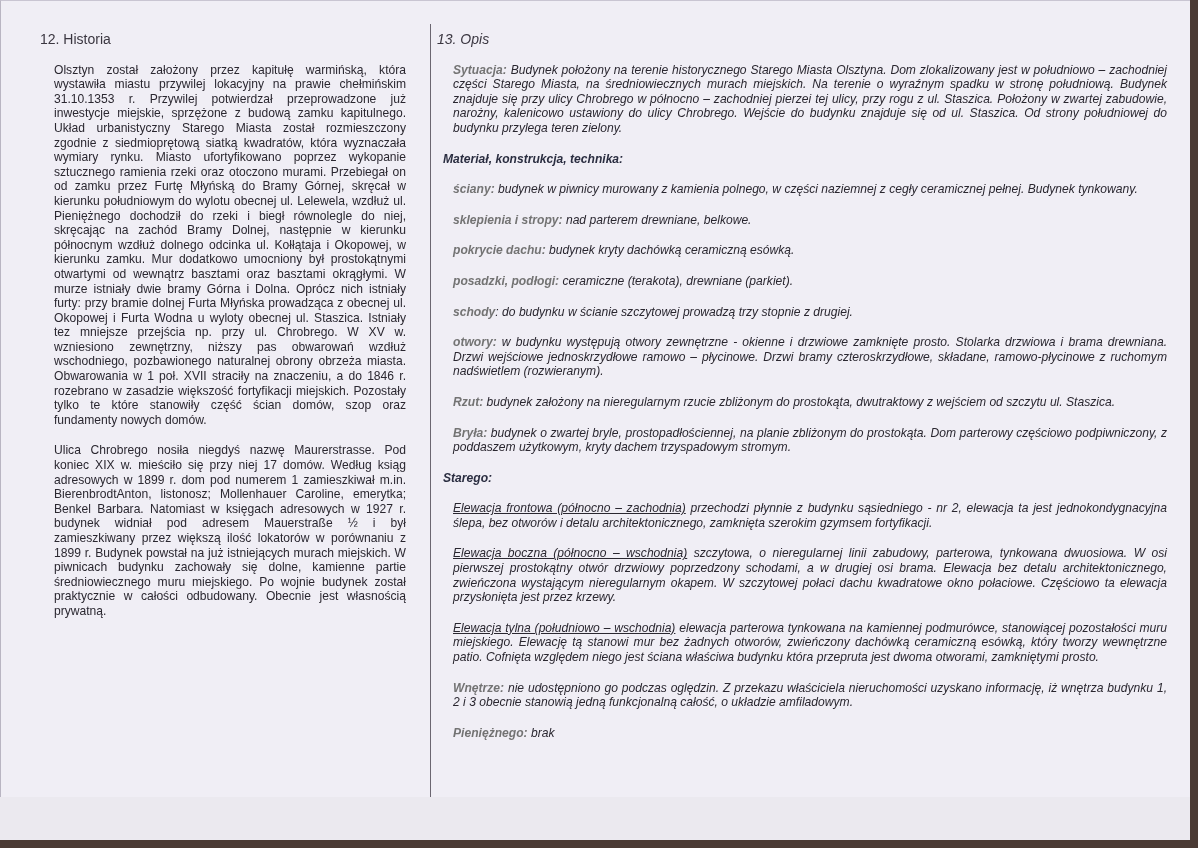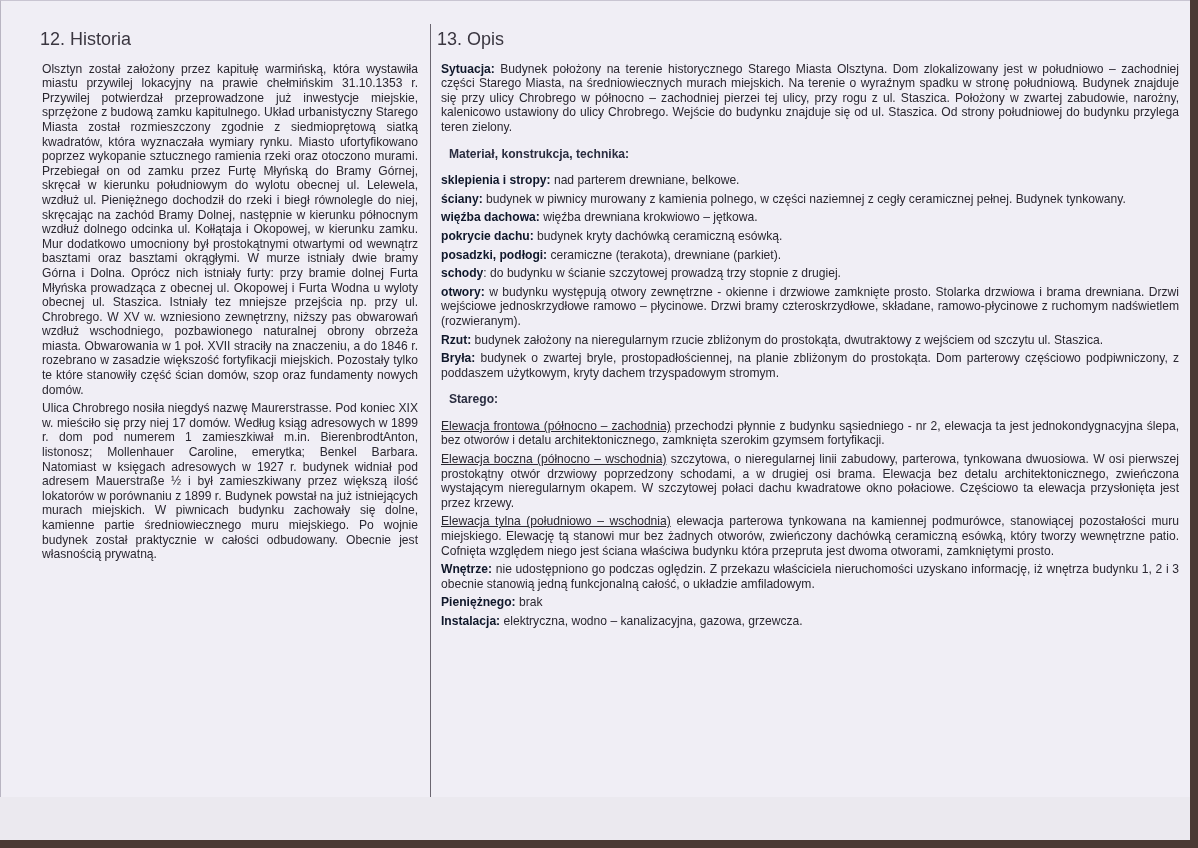--- a/index.html
+++ b/index.html
@@ -14,28 +14,28 @@
     background:#f0eef5;
     border-left:1px solid #b9b5c2;
     border-top:1px solid #c9c5d2;
   }
   .edge-right { position:absolute; right:0; top:0; width:8px; height:848px; background:#4a3a34; }
   .edge-bottom { position:absolute; left:0; bottom:0; width:1198px; height:8px; background:#4a3a34; }
   .bottom-strip { position:absolute; left:0; top:797px; width:1190px; height:43px; background:#ebe9ef; }
   .divider { position:absolute; left:430px; top:24px; width:1px; height:773px; background:#6b6670; }
   .col { position:absolute; font-size:12.1px; line-height:14.6px; }
   .col-left { left:38px; top:32px; width:384px; }
-  .col-right { left:437px; top:32px; width:746px; }
-  .section-title { margin:0 0 15px 0; font-size:18px; font-weight:normal; color:#3a3640; }
+  .col-right { left:437px; top:32px; width:746px;font-style:italic; }
+  .section-title { margin:0 0 15px 0; font-size:14px; font-weight:normal; color:#3a3640; }
   .col-left .section-title { padding-left:2px; }
-  .para { margin:4px; text-align:justify; text-align-last:left; }
+  .para { margin:16px; text-align:justify; text-align-last:left; }
   .col-left .para { text-align:justify; }
-  .lbl { font-weight:bold; color:#0f172a; }
+  .lbl { font-weight:bold; color:#737373; }
   .u { text-decoration:underline; }
-  .heading { font-weight:bold; color:#2a2d40; margin:12px; }
+  .heading { font-weight:bold; color:#2a2d40; margin:6px; }
 </style>
 </head>
 <body>
 
 <div class="sheet"></div>
 <div class="bottom-strip"></div>
 <div class="divider"></div>
 
 <div class="col col-left">
   <p class="section-title">12.  Historia</p>
@@ -43,35 +43,33 @@
   <p class="para">Ulica Chrobrego nosiła niegdyś nazwę Maurerstrasse. Pod koniec XIX w. mieściło się przy niej 17 domów. Według ksiąg adresowych w 1899 r. dom pod numerem 1 zamieszkiwał m.in. BierenbrodtAnton, listonosz; Mollenhauer Caroline, emerytka; Benkel Barbara. Natomiast w księgach adresowych w 1927 r. budynek widniał pod adresem  Mauerstraße ½ i był zamieszkiwany przez większą ilość lokatorów w porównaniu z 1899 r.  Budynek powstał na już istniejących murach miejskich. W piwnicach budynku zachowały się dolne, kamienne partie średniowiecznego muru miejskiego. Po wojnie budynek został praktycznie w całości odbudowany. Obecnie jest własnością prywatną.</p>
 </div>
 
 <div class="col col-right">
   <p class="section-title">13. Opis</p>
 
   <p class="para"><span class="lbl">Sytuacja:</span><span> Budynek położony na terenie historycznego Starego Miasta Olsztyna. Dom  zlokalizowany jest w południowo – zachodniej części Starego Miasta, na średniowiecznych murach miejskich. Na terenie o wyraźnym spadku w stronę południową. Budynek znajduje się przy ulicy Chrobrego w północno – zachodniej pierzei tej ulicy, przy rogu z ul. Staszica. Położony w zwartej zabudowie, narożny, kalenicowo ustawiony do ulicy Chrobrego. Wejście do budynku znajduje się od ul. Staszica. Od strony południowej do budynku przylega teren zielony.</span></p>
 
   <p class="heading">Materiał, konstrukcja, technika:</p>
 
+  <p class="para"><span class="lbl">ściany:</span><span> budynek w piwnicy murowany z kamienia polnego, w części naziemnej z cegły ceramicznej pełnej. Budynek tynkowany.</span></p>
   <p class="para"><span class="lbl">sklepienia i stropy:</span><span> nad parterem drewniane, belkowe.</span></p>
-  <p class="para"><span class="lbl">ściany:</span><span> budynek w piwnicy murowany z kamienia polnego, w części naziemnej z cegły ceramicznej pełnej. Budynek tynkowany.</span></p>
-  <p class="para"><span class="lbl">więźba dachowa:</span><span> więźba drewniana krokwiowo – jętkowa.</span></p>
   <p class="para"><span class="lbl">pokrycie dachu:</span><span> budynek kryty dachówką ceramiczną esówką.</span></p>
   <p class="para"><span class="lbl">posadzki, podłogi:</span><span> ceramiczne (terakota), drewniane (parkiet).</span></p>
   <p class="para"><span class="lbl">schody</span><span>: do budynku w ścianie szczytowej prowadzą trzy stopnie z drugiej.</span></p>
   <p class="para"><span class="lbl">otwory:</span><span> w budynku występują otwory zewnętrzne - okienne i drzwiowe zamknięte prosto. Stolarka drzwiowa i brama drewniana. Drzwi wejściowe jednoskrzydłowe ramowo – płycinowe. Drzwi bramy czteroskrzydłowe, składane, ramowo-płycinowe z ruchomym nadświetlem (rozwieranym).</span></p>
   <p class="para"><span class="lbl">Rzut:</span><span> budynek założony na nieregularnym rzucie zbliżonym do prostokąta, dwutraktowy z wejściem od szczytu ul. Staszica.</span></p>
   <p class="para"><span class="lbl">Bryła:</span><span> budynek o zwartej bryle, prostopadłościennej, na planie zbliżonym do prostokąta. Dom parterowy częściowo podpiwniczony, z poddaszem użytkowym, kryty dachem trzyspadowym stromym.</span></p>
 
   <p class="heading">Starego:</p>
 
   <p class="para"><span class="u">Elewacja frontowa (północno – zachodnia)</span><span> przechodzi płynnie z budynku sąsiedniego - nr 2, elewacja ta jest jednokondygnacyjna ślepa, bez otworów i detalu architektonicznego, zamknięta szerokim gzymsem fortyfikacji.</span></p>
   <p class="para"><span class="u">Elewacja boczna (północno – wschodnia)</span><span> szczytowa, o nieregularnej linii zabudowy, parterowa, tynkowana dwuosiowa.  W osi pierwszej prostokątny otwór drzwiowy poprzedzony schodami, a w drugiej osi brama. Elewacja bez detalu architektonicznego, zwieńczona wystającym nieregularnym okapem. W szczytowej połaci dachu kwadratowe okno połaciowe. Częściowo ta elewacja przysłonięta jest przez krzewy.</span></p>
   <p class="para"><span class="u">Elewacja tylna (południowo – wschodnia)</span><span> elewacja parterowa tynkowana na kamiennej podmurówce, stanowiącej pozostałości muru miejskiego. Elewację tą stanowi mur bez żadnych otworów, zwieńczony dachówką ceramiczną esówką, który tworzy wewnętrzne patio. Cofnięta względem niego jest ściana właściwa budynku która przepruta jest dwoma otworami, zamkniętymi prosto.</span></p>
 
   <p class="para"><span class="lbl">Wnętrze:</span><span> nie udostępniono go podczas oględzin. Z przekazu właściciela nieruchomości uzyskano informację, iż wnętrza budynku 1, 2 i 3 obecnie stanowią jedną funkcjonalną całość, o układzie amfiladowym.</span></p>
   <p class="para"><span class="lbl">Pieniężnego:</span><span> brak</span></p>
-  <p class="para"><span class="lbl">Instalacja:</span><span> elektryczna, wodno – kanalizacyjna, gazowa, grzewcza.</span></p>
 </div>
 
 <div class="edge-right"></div>
 <div class="edge-bottom"></div>
 
 </body></html>

